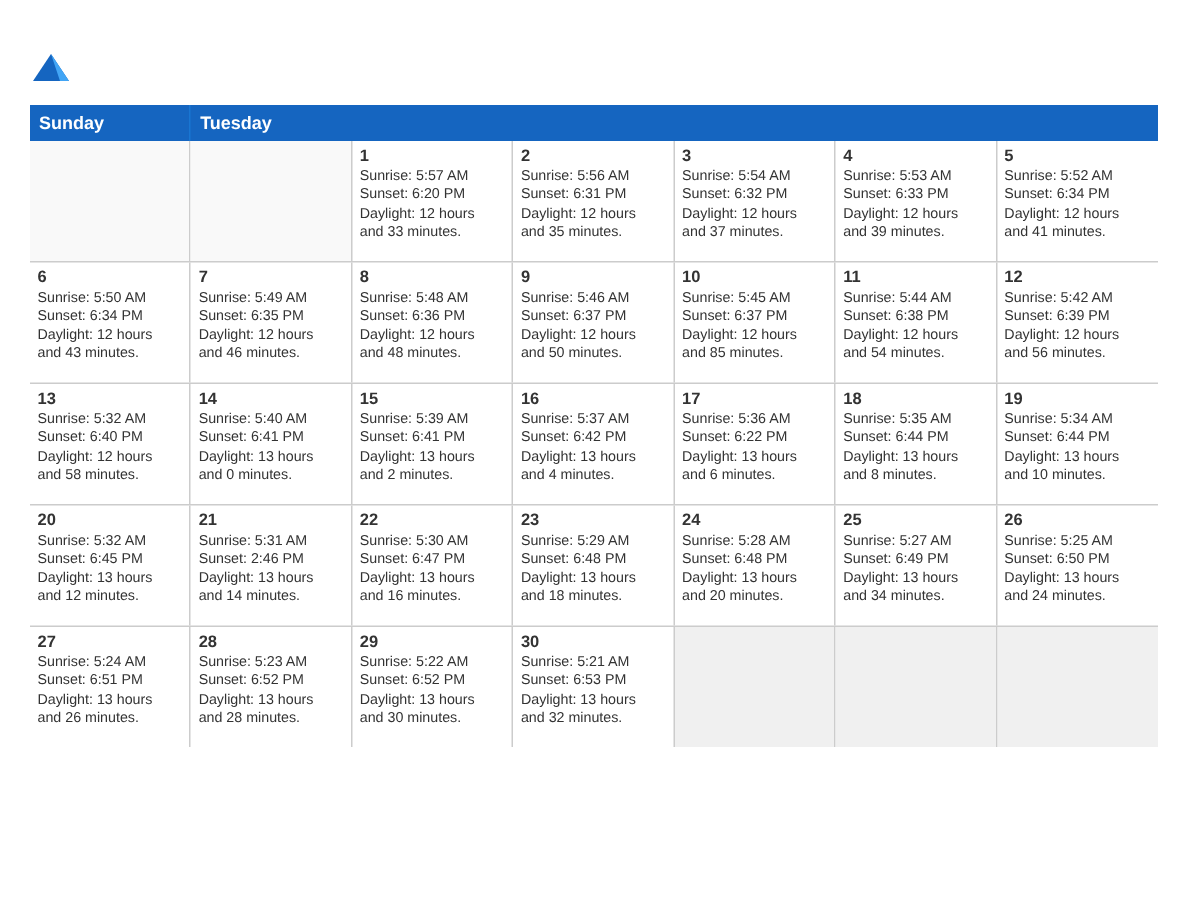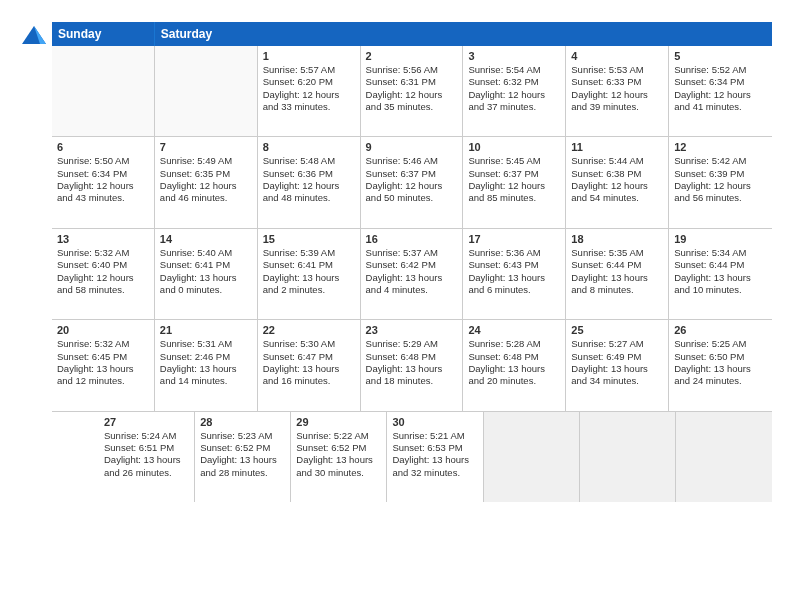--- a/index.html
+++ b/index.html
@@ -6,23 +6,23 @@
     body {
       width: 792px;
       height: 612px;
       font-family: Arial, sans-serif;
       background: #fff;
       overflow: hidden;
     }
     .page {
       width: 792px;
       height: 524px;
-      padding: 22px 20px;
-      display: flex;
-      flex-direction: row;
+      padding: 32px 20px;
+      display: flex;
+      flex-direction: column;
     }
     .header {
       display: flex;
       justify-content: space-between;
       align-items: flex-start;
       margin-bottom: 10px;
     }
     .logo {
       display: flex;
       align-items: center;
@@ -82,21 +82,21 @@
       flex: 1;
       display: flex;
       flex-direction: column;
     }
     .cal-week {
       display: grid;
       grid-template-columns: repeat(7, 1fr);
       flex: 1;
       border-bottom: 1px solid #ccc;
     }
-    .cal-week:last-child { border-bottom: none; margin-left: 47px; }
+    .cal-week:last-child { border-bottom: none; }
     .cal-cell {
       border-right: 1px solid #ccc;
       padding: 4px 5px;
       font-size: 9.5px;
       color: #333;
       vertical-align: top;
       min-height: 80px;
     }
     .cal-cell:last-child { border-right: none; }
     .cal-cell.empty { background: #f9f9f9; }
@@ -128,21 +128,21 @@
       </div>
     </div>
     <div class="title-block">
       <div class="cal-title"></div>
       <div class="cal-subtitle"></div>
     </div>
   </div>
   <div class="calendar">
     <div class="cal-header-row">
     <div class="cal-header-cell">Sunday</div>
-        <div class="cal-header-cell">Saturday</div>
+        <div class="cal-header-cell">Tuesday</div>
       </div>
     <div class="cal-body">
     <div class="cal-week">
           <div class="cal-cell empty"></div>
           <div class="cal-cell empty"></div>
           <div class="cal-cell">
             <span class="day-num">1</span>
             <span class="cell-line">Sunrise: 5:57 AM</span>
             <span class="cell-line">Sunset: 6:20 PM</span>
             <span class="cell-line">Daylight: 12 hours</span>
@@ -253,21 +253,21 @@
           <div class="cal-cell">
             <span class="day-num">16</span>
             <span class="cell-line">Sunrise: 5:37 AM</span>
             <span class="cell-line">Sunset: 6:42 PM</span>
             <span class="cell-line">Daylight: 13 hours</span>
             <span class="cell-line">and 4 minutes.</span>
           </div>
           <div class="cal-cell">
             <span class="day-num">17</span>
             <span class="cell-line">Sunrise: 5:36 AM</span>
-            <span class="cell-line">Sunset: 6:43 PM</span>
+            <span class="cell-line">Sunset: 6:22 PM</span>
             <span class="cell-line">Daylight: 13 hours</span>
             <span class="cell-line">and 6 minutes.</span>
           </div>
           <div class="cal-cell">
             <span class="day-num">18</span>
             <span class="cell-line">Sunrise: 5:35 AM</span>
             <span class="cell-line">Sunset: 6:44 PM</span>
             <span class="cell-line">Daylight: 13 hours</span>
             <span class="cell-line">and 8 minutes.</span>
           </div>

